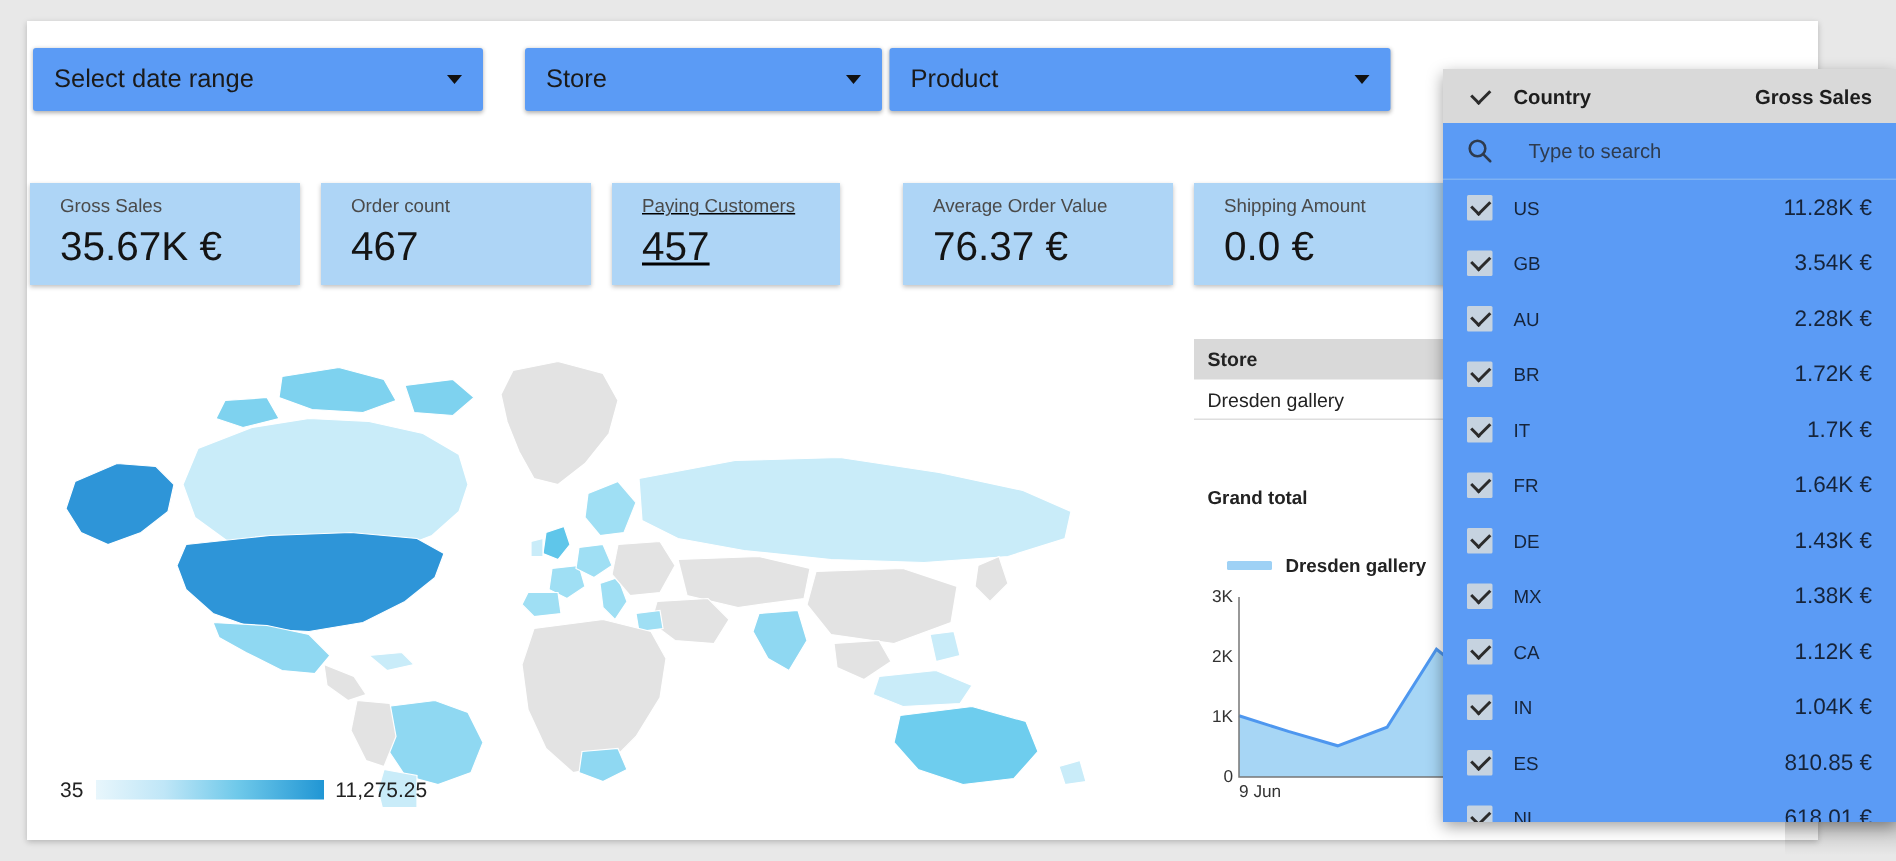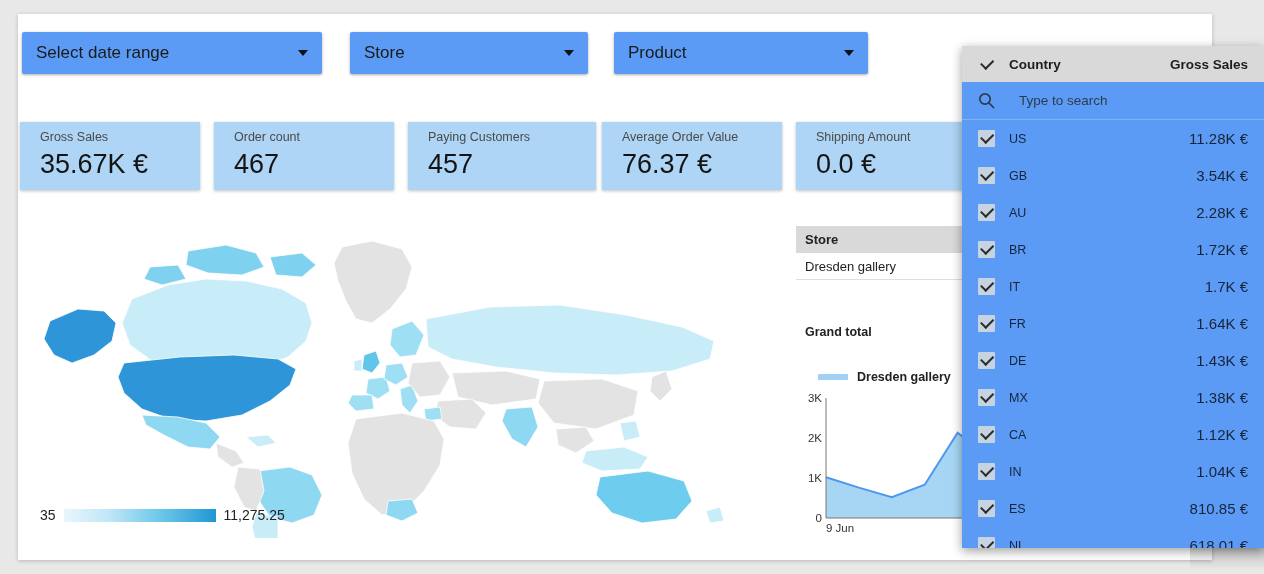--- a/index.html
+++ b/index.html
@@ -40,49 +40,49 @@
   .filter-btn .lbl { flex: 1; white-space: nowrap; }
   .caret {
     width: 0; height: 0;
     border-left: 5px solid transparent;
     border-right: 5px solid transparent;
     border-top: 6px solid #111;
     margin-left: 8px;
   }
   #f-date  { left: 0px;   width: 300px; }
   #f-store { left: 328px; width: 238px; }
-  #f-prod  { left: 592px; width: 254px; }
+  #f-prod  { left: 571px; width: 334px; }
 
   
   .kpi {
     position: absolute;
     top: 122px; height: 68px;
     background: #aed5f6;
     padding: 8px 0 0 20px;
     box-shadow: 0 1px 3px rgba(0,0,0,.25);
   }
   .kpi .k-title {
     font-size: 12.5px; color: #4a4a4a; line-height: 15px;
     white-space: nowrap;
   }
   .kpi .k-value {
     font-size: 27px; color: #141414; line-height: 38px;
     font-weight: 400; white-space: nowrap;
   }
   #k0 { left: 20px;  width: 180px; }
   #k1 { left: 214px; width: 180px; }
-  #k2 { left: 408px; width: 188px; }
+  #k2 { left: 408px; width: 152px; text-decoration: underline; }
   #k3 { left: 602px; width: 180px; }
   #k4 { left: 796px; width: 180px; }
 
   
   .geo { position: absolute; left: 20px; top: 208px; width: 740px; height: 330px; }
   .geo svg { width: 100%; height: 100%; display: block; }
   .geo-legend {
-    position: absolute; left: 20px; bottom: 15px;
+    position: absolute; left: 20px; bottom: 4px;
     display: flex; align-items: center; gap: 8px;
     font-size: 14px; color: #222;
   }
   .legend-bar {
     width: 152px; height: 13px;
     background: linear-gradient(90deg,#e8f6fc 0%,#bfe6f7 30%,#6fc9ea 62%,#2196d4 100%);
   }
 
   
   .side { position: absolute; left: 796px; top: 226px; width: 392px; }

